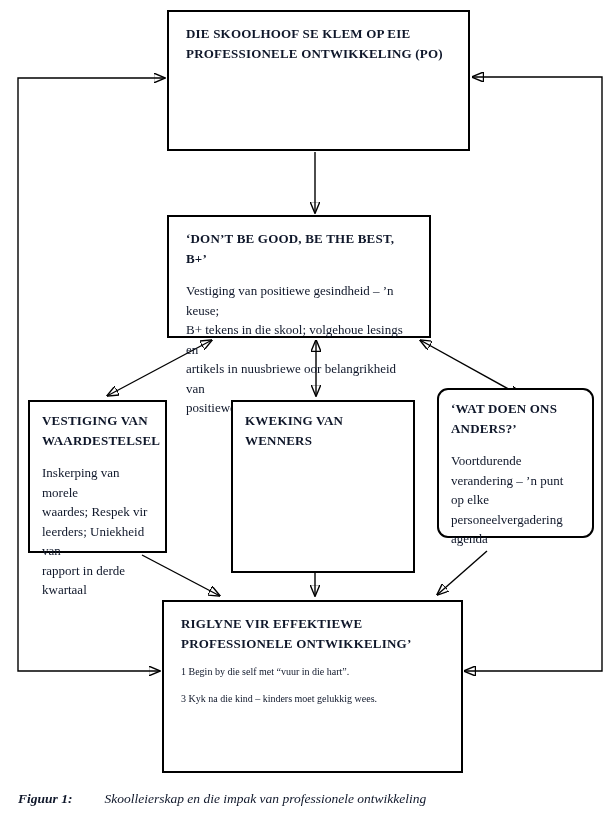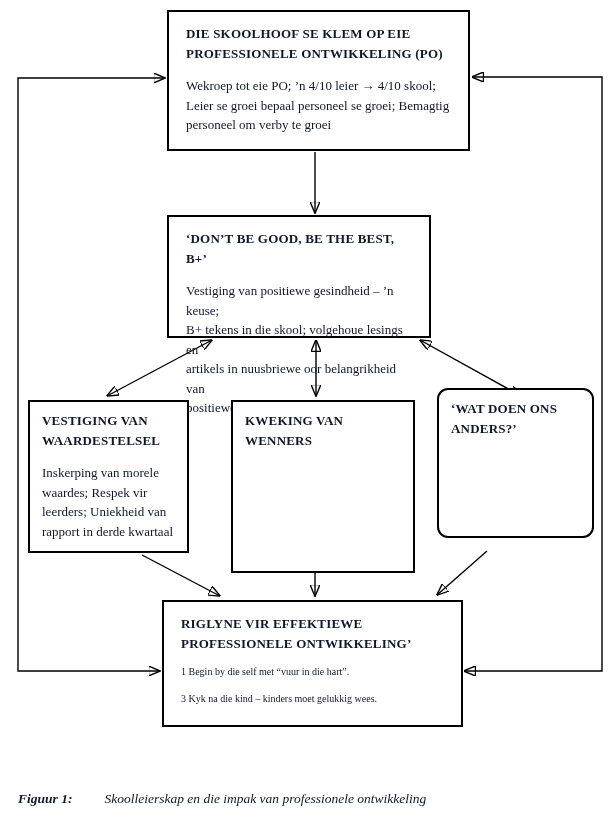--- a/index.html
+++ b/index.html
@@ -12,24 +12,24 @@
 
   .box {
     position:absolute; border:2px solid #000; background:#ffffff;
     box-sizing:border-box;
   }
   .box-title { font-size:13px; font-weight:bold; line-height:1.5; white-space:pre-line; letter-spacing:0.2px; }
   .box-body  { font-size:13px; line-height:1.5; white-space:pre-line; margin-top:13px; }
 
   .b-top     { left:167px; top:10px;  width:303px; height:141px; padding:12px 17px; }
   .b-bplus   { left:167px; top:215px; width:264px; height:123px; padding:12px 17px; }
-  .b-waarde  { left:28px;  top:400px; width:161px; height:153px; padding:9px 12px; }
+  .b-waarde  { left:28px;  top:400px; width:139px; height:153px; padding:9px 12px; }
   .b-wenners { left:231px; top:400px; width:184px; height:173px; padding:9px 12px; }
   .b-anders  { left:437px; top:388px; width:157px; height:150px; padding:9px 12px;border-radius:11px; }
-  .b-riglyne { left:162px; top:600px; width:301px; height:127px; padding:12px 17px; }
+  .b-riglyne { left:162px; top:600px; width:301px; height:173px; padding:12px 17px; }
 
   .riglyne-item { font-size:10px; line-height:1.45; white-space:pre-line; margin-top:12px; }
 
   .caption { position:absolute; left:18px; top:791px; font-size:13.5px; font-style:italic; }
   .caption .lbl { font-weight:bold; margin-right:32px; }
 </style>
 </head>
 <body>
 
 <div class="canvas">
@@ -53,23 +53,20 @@
     <path d="M 420 340 L 521 396" marker-start="url(#mStart)" marker-end="url(#mEnd)"></path>
 
     <path d="M 142 555 L 220 596" marker-end="url(#mEnd)"></path>
     <path d="M 315 554 L 315 596" marker-end="url(#mEnd)"></path>
     <path d="M 487 551 L 437 595" marker-end="url(#mEnd)"></path>
   </svg>
 
   <div class="box b-top">
     <div class="box-title">DIE SKOOLHOOF SE KLEM OP EIE
 PROFESSIONELE ONTWIKKELING (PO)</div>
-    <div class="box-body">Wekroep tot eie PO; ’n 4/10 leier → 4/10 skool;
-Leier se groei bepaal personeel se groei; Bemagtig
-personeel om verby te groei</div>
   </div>
 
   <div class="box b-bplus">
     <div class="box-title">‘DON’T BE GOOD, BE THE BEST, B+’</div>
     <div class="box-body">Vestiging van positiewe gesindheid – ’n keuse;
 B+ tekens in die skool; volgehoue lesings en
 artikels in nuusbriewe oor belangrikheid van
 positiewe gesindheid</div>
   </div>
 
@@ -83,20 +80,25 @@
   </div>
 
   <div class="box b-wenners">
     <div class="box-title">KWEKING VAN
 WENNERS</div>
   </div>
 
   <div class="box b-anders">
     <div class="box-title">‘WAT DOEN ONS
 ANDERS?’</div>
+    <div class="box-body">Voortdurende
+verandering – ’n punt
+op elke
+personeelvergadering
+agenda</div>
   </div>
 
   <div class="box b-riglyne">
     <div class="box-title">RIGLYNE VIR EFFEKTIEWE
 PROFESSIONELE ONTWIKKELING’</div>
     <div class="riglyne-item">1 Begin by die self met “vuur in die hart”.</div>
     <div class="riglyne-item">3 Kyk na die kind – kinders moet gelukkig wees.</div>
   </div>
 
   <div class="caption">

